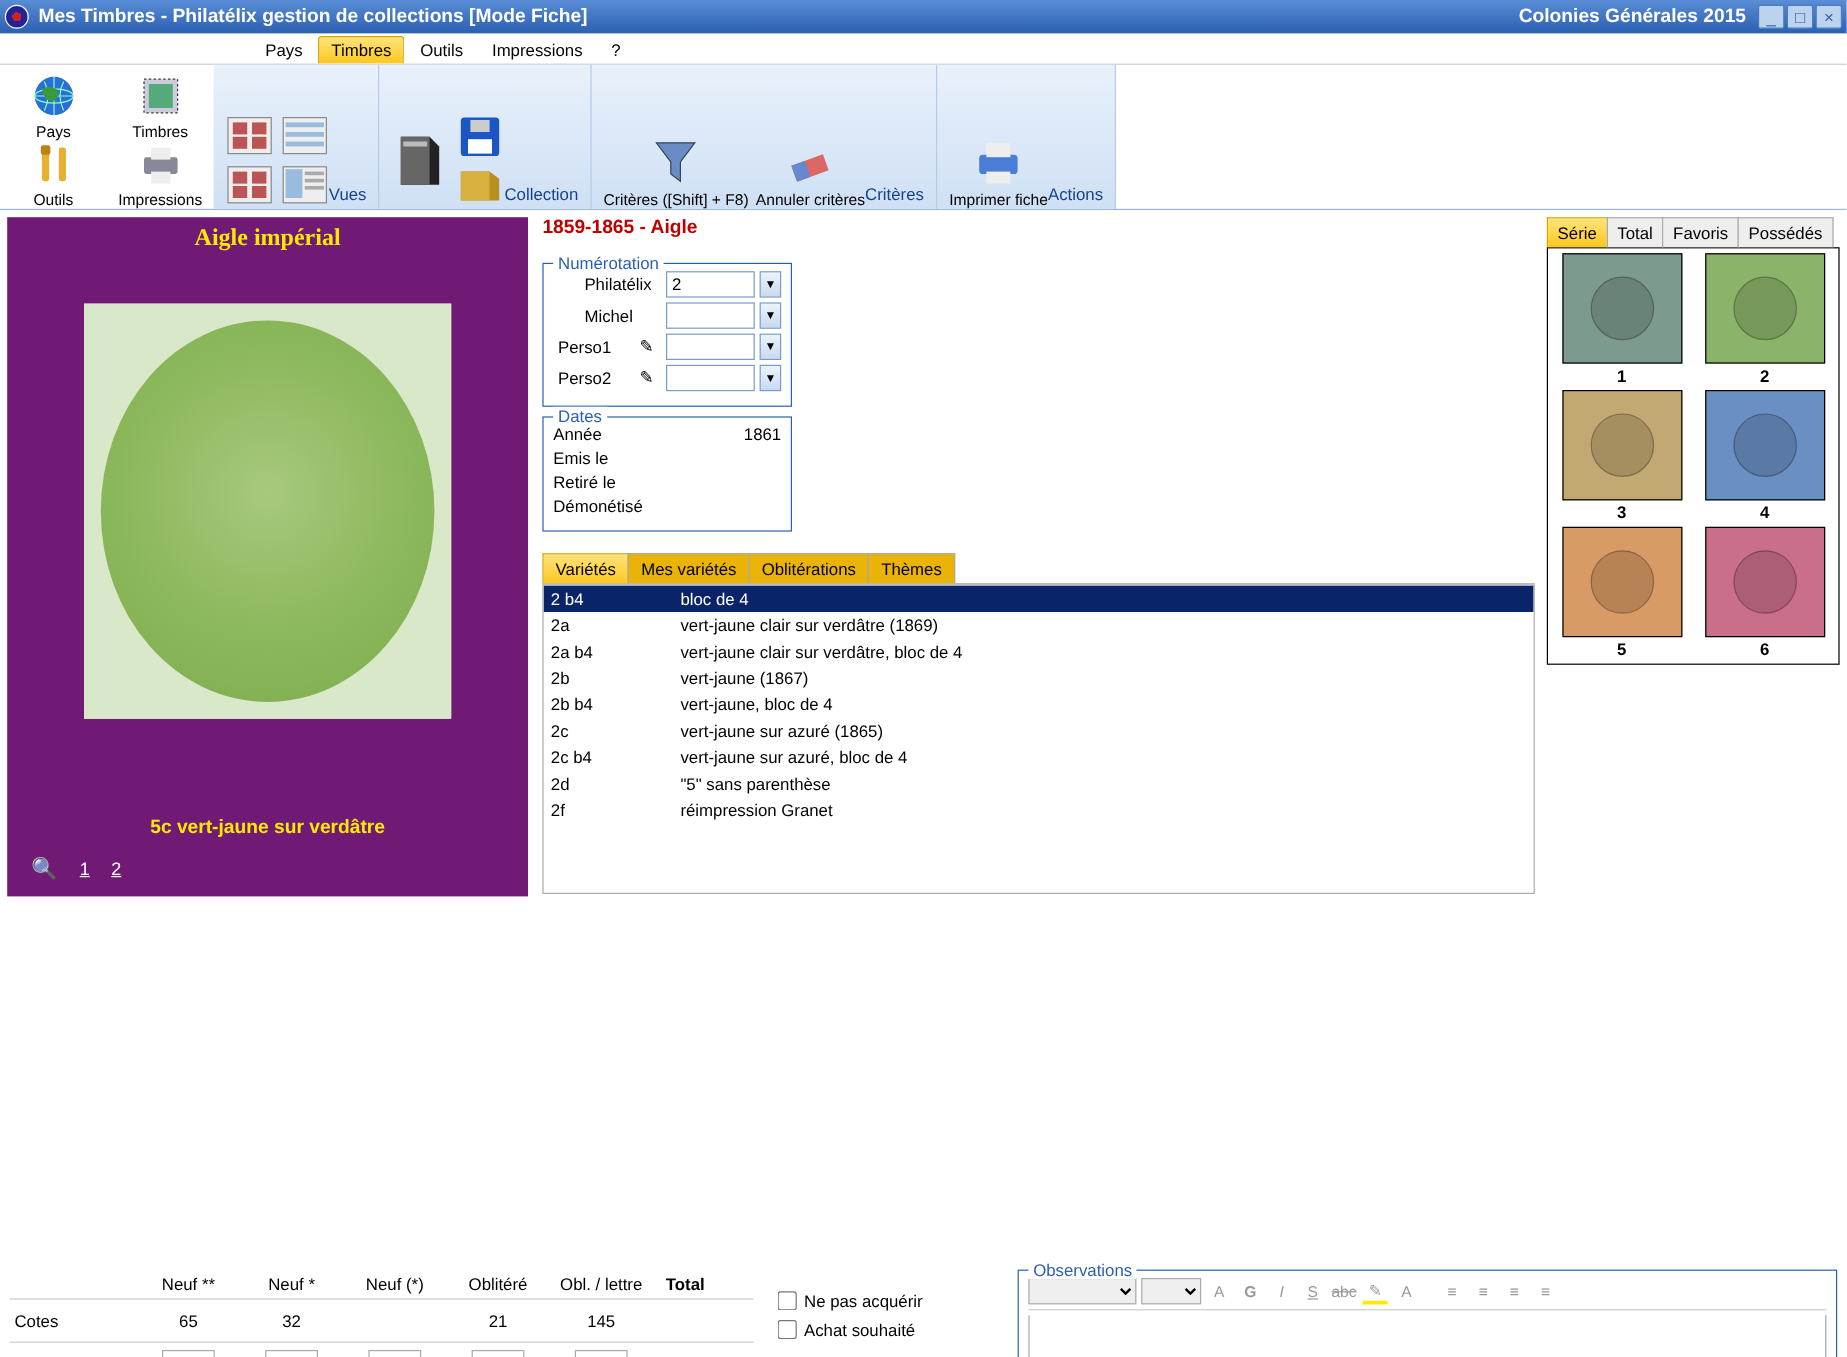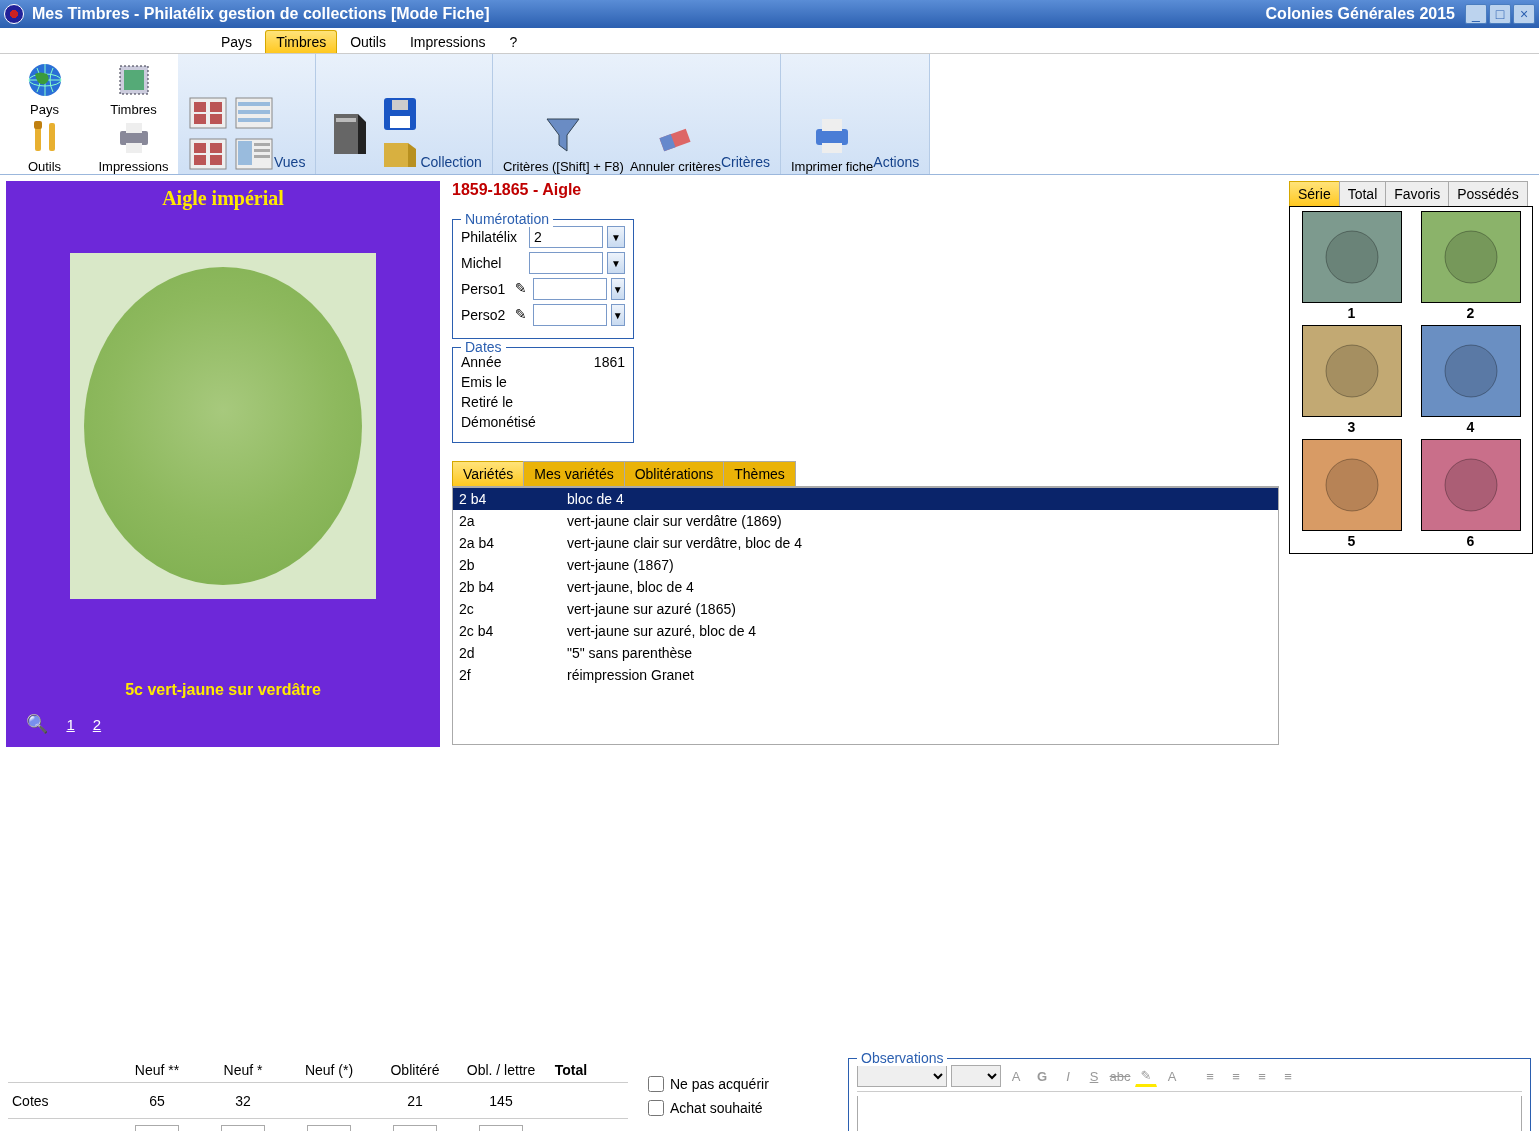--- a/index.html
+++ b/index.html
@@ -31,34 +31,34 @@
 .ribbon-big { text-align:center; font-size:13px; }
 .ribbon-big .ricon { width:48px; height:48px; display:flex; align-items:center; justify-content:center; margin:0 auto; }
 
 
 .content { display:flex; padding:6px; gap:10px; height: calc(100% - 28px - 26px - 142px - 30px - 22px); }
 .col-left { width:436px; }
 .col-mid { flex:1; }
 .col-right { width:244px; }
 
 
-.stamp-view { background:#6d28d9; width:434px; height:566px; position:relative; }
+.stamp-view { background:#701a75; width:434px; height:566px; position:relative; }
 .stamp-title { color:#ffe900; font-weight:bold; font-size:20px; text-align:center; padding:6px 0 10px; font-family: Georgia, serif; }
 .stamp-img-wrap { position:absolute; left:64px; top:72px; width:306px; height:346px; background:#d9e8c8; border:14px solid #d9e8c8; }
 .stamp-inner { width:100%; height:100%; background:radial-gradient(circle at 50% 45%, #a7c97d 0%, #8eb95e 50%, #7aac4b 100%); border-radius:50%; position:relative; }
 .stamp-caption { position:absolute; bottom:48px; width:100%; text-align:center; color:#ffe900; font-weight:bold; font-size:16px; }
 .stamp-nav { position:absolute; bottom:12px; left:20px; color:#fff; font-size:15px; display:flex; gap:18px; align-items:center; }
 .stamp-nav .mag { font-size:18px; }
 .stamp-nav .pg { text-decoration:underline; cursor:pointer; }
 
 
 .series-header { color:#c00000; font-weight:bold; font-size:16px; margin-bottom:20px; }
 .fieldset { border:1px solid #2b5fb0; padding:6px 8px 8px; margin-bottom:8px; position:relative; }
 .fieldset .legend { position:absolute; top:-9px; left:8px; background:#fff; padding:0 4px; color:#2b5fb0; font-size:14px; }
-.num-row { display:flex; align-items:center; gap:4px; margin-bottom:4px; }
+.num-row { display:flex; align-items:center; gap:4px; margin-bottom:4px;justify-content:flex-end; }
 .num-row label { width:64px; font-size:14px; }
 .num-row input { width:74px; height:22px; border:1px solid #7a9ac9; padding:0 4px; font-size:14px; }
 .pen { width:18px; height:18px; }
 .dd { width:18px; height:22px; border:1px solid #7a9ac9; background:linear-gradient(#edf3fb,#c8daf0); display:flex; align-items:center; justify-content:center; font-size:10px; }
 
 .dates-row { display:flex; justify-content:space-between; font-size:14px; margin-bottom:4px; }
 
 .desc { font-size:14px; line-height:1.5; margin-bottom:10px; }
 
 .subtabs { display:flex; border-bottom:1px solid #aaa; }
@@ -271,21 +271,21 @@
         <span class="mag">🔍</span>
         <span class="pg">1</span>
         <span class="pg">2</span>
       </div>
     </div>
   </div>
 
   <div class="col-mid">
     <div class="series-header">1859-1865 - Aigle</div>
     <div style="display:flex;gap:16px">
-      <div style="width:182px">
+      <div style="width:208px">
         <div class="fieldset">
           <div class="legend">Numérotation</div>
           <div class="num-row">
               <label>Philatélix</label>
               <input value="2" style="">
               <div class="dd">▼</div>
             </div>
           <div class="num-row">
               <label>Michel</label>
               <input value="" style="">

